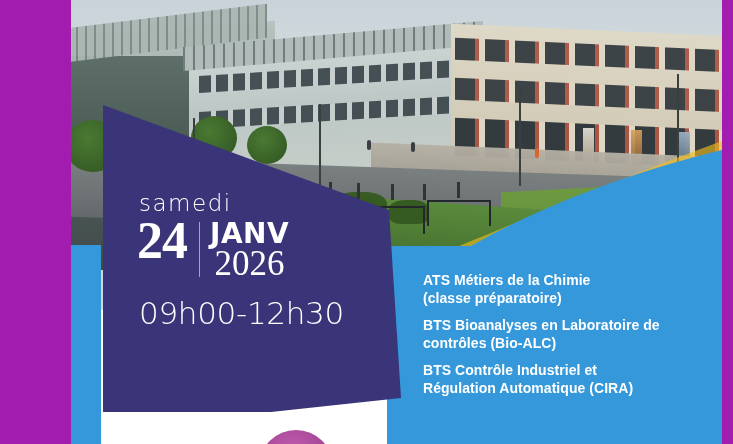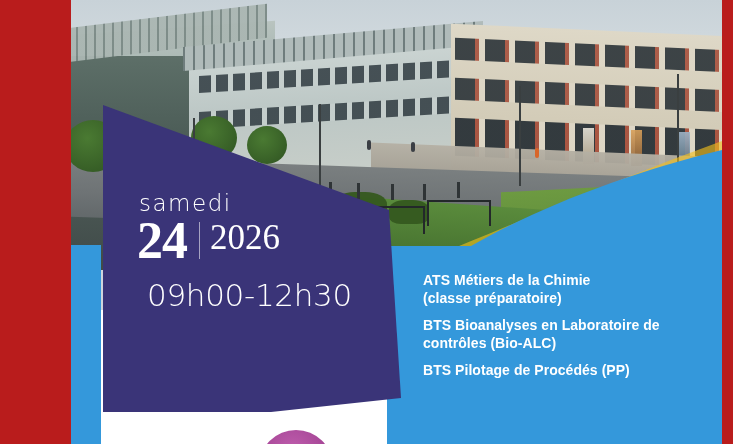--- a/index.html
+++ b/index.html
@@ -11,21 +11,21 @@
     width: 733px;
     height: 444px;
     overflow: hidden;
     font-family: "Liberation Sans", sans-serif;
   }
 
   #poster {
     position: relative;
     width: 733px;
     height: 444px;
-    background: #b91c1c;
+    background: #a21caf;
     overflow: hidden;
   }
 
   
   #content {
     position: absolute;
     left: 71px;
     top: 0;
     width: 651px;
     height: 444px;
@@ -300,21 +300,21 @@
     font-weight: 400;
     letter-spacing: 0px;
     text-align: center;
   }
   .timeLine {
     font-family: "DejaVu Sans", sans-serif;
     font-weight: 300;
     font-size: 31px;
     line-height: 1.18;
     letter-spacing: -.3px;
-    margin-left: 10px;
+    margin-left: 2px;
   }
   #times { margin-top: 14px; }
 
   
   #programs {
     position: absolute;
     left: 352px;
     top: 272px;
     width: 272px;
     color: #ffffff;
@@ -414,28 +414,29 @@
     </svg>
 
     <div id="circle"></div>
 
     <div id="dateBlock">
       <div id="weekday">samedi</div>
       <div id="dateRow">
         <div id="dayNum">24</div>
         <div id="dateDivider"></div>
         <div id="monthYear">
+          <div id="monthTxt">JANV</div>
           <div id="yearTxt">2026</div>
         </div>
       </div>
       <div id="times">
         <div class="timeLine">09h00-12h30</div>
       </div>
     </div>
 
     <div id="programs">
       <div class="program">ATS Métiers de la Chimie<br>(classe préparatoire)</div>
       <div class="program">BTS Bioanalyses en Laboratoire de<br>contrôles (Bio-ALC)</div>
-      <div class="program">BTS Pilotage de Procédés (PP)</div>
+      <div class="program">BTS Contrôle Industriel et<br>Régulation Automatique (CIRA)</div>
     </div>
 
   </div>
 </div>
 
 </body></html>

